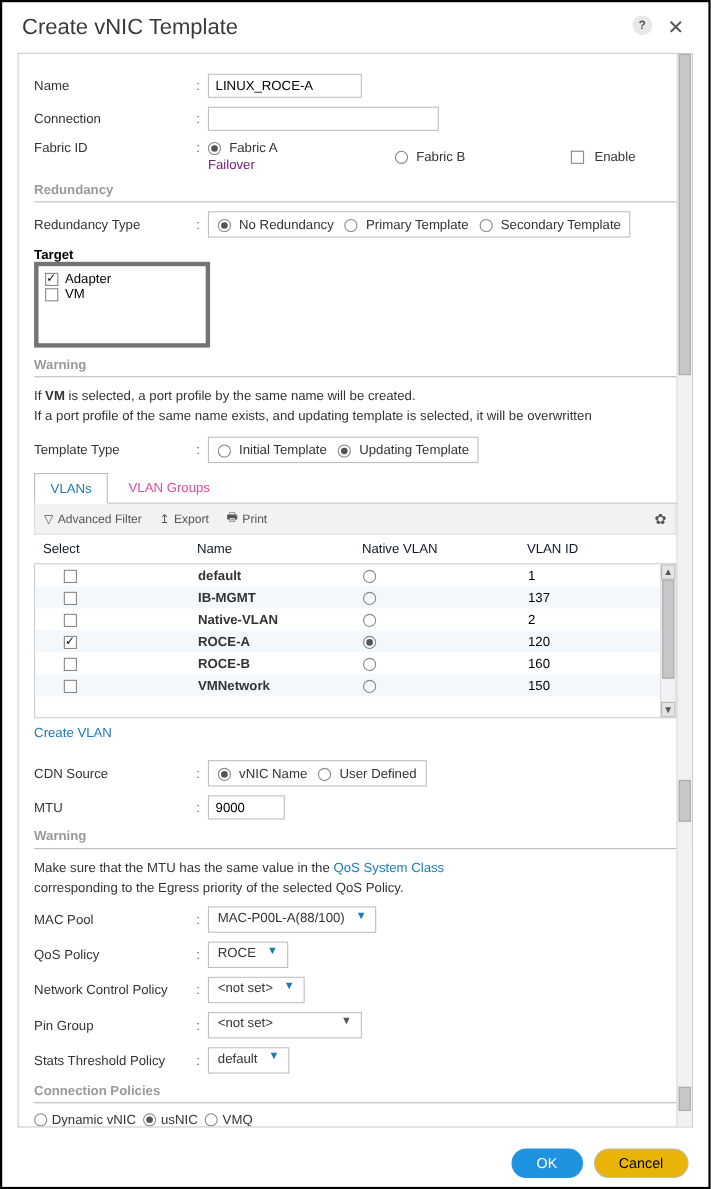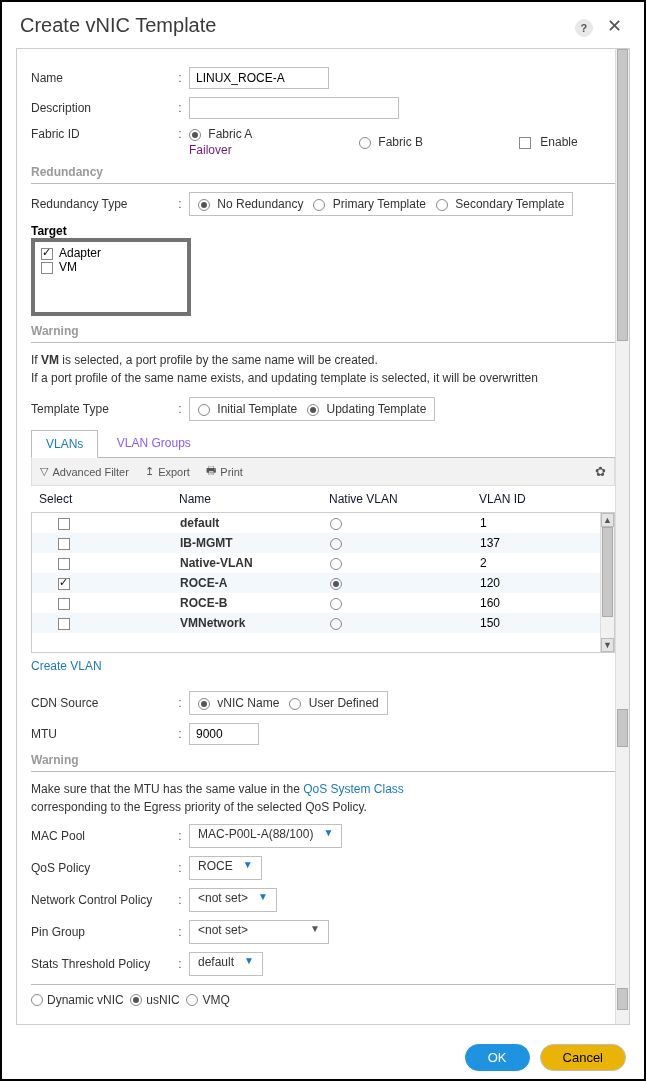--- a/index.html
+++ b/index.html
@@ -1,38 +1,38 @@
 <!DOCTYPE html>
 <html><head>
 <meta charset="utf-8">
 <style>
 *{box-sizing:border-box;margin:0;padding:0;font-family:Arial,Helvetica,sans-serif}
 body{background:#fff;width:646px;height:1081px;border:2px solid #000;position:relative;overflow:hidden}
-.titlebar{padding:12px 18px 6px;display:flex;align-items:flex-end}
+.titlebar{padding:12px 18px 6px;display:flex;align-items:flex-start}
 .titlebar h1{font-size:20px;font-weight:400;color:#3a3a3a;flex:1}
 .help-icon{width:18px;height:18px;border-radius:50%;background:#e8e8e8;color:#555;font-size:11px;display:flex;align-items:center;justify-content:center;margin-right:10px;cursor:pointer;font-weight:700}
 .close-icon{font-size:18px;color:#555;cursor:pointer;padding:0 4px}
 .scroll-area{position:absolute;top:46px;left:14px;right:14px;bottom:54px;border:1px solid #ccc;overflow:hidden}
 .inner{position:absolute;inset:0;padding:10px 14px 10px 14px;overflow:hidden}
 .scrollbar{position:absolute;right:0;top:0;bottom:0;width:14px;background:#f1f1f1;border-left:1px solid #ddd}
 .scrollbar .thumb{position:absolute;left:1px;right:1px;background:#c7c7c7;border:1px solid #aaa}
 .row{display:flex;align-items:center;margin:8px 0;font-size:12px;color:#333}
 .lbl{width:140px;color:#333}
 .colon{width:18px;text-align:center;color:#555}
 .txt-input{border:1px solid #bfbfbf;height:22px;padding:2px 6px;font-size:12px}
 .section-title{color:#9a9a9a;font-size:12px;font-weight:700;margin:8px 0 4px}
 .hr{border:none;border-top:1px solid #bbb;margin:4px 0 8px}
 .radio{width:12px;height:12px;border:1px solid #888;border-radius:50%;display:inline-block;margin-right:4px;vertical-align:middle;position:relative}
 .radio.sel::after{content:"";position:absolute;inset:2px;border-radius:50%;background:#555}
 .chk{width:12px;height:12px;border:1px solid #888;display:inline-block;margin-right:6px;vertical-align:middle;position:relative;background:#fff}
 .chk.sel::after{content:"✓";position:absolute;top:-3px;left:0;font-size:11px;color:#000}
 .group-box{border:1px solid #bfbfbf;display:inline-block;padding:4px 8px}
 .target-box{border:4px solid #737373;width:160px;height:78px;padding:4px 6px;font-size:12px}
 .tabs{border-bottom:1px solid #bbb;margin-top:8px}
-.tab{display:inline-block;padding:6px 14px;font-size:12px;color:#8b5cf6;cursor:pointer}
+.tab{display:inline-block;padding:6px 14px;font-size:12px;color:#ec4899;cursor:pointer}
 .tab.active{border:1px solid #bbb;border-bottom:1px solid #fff;color:#1a7abf;position:relative;top:1px;background:#fff}
 .toolbar{background:#f2f2f2;border:1px solid #ddd;border-top:none;padding:4px 8px;font-size:11px;color:#555;display:flex;align-items:center}
 .toolbar .tool{margin-right:16px;cursor:pointer;display:flex;align-items:center;gap:4px}
 .gear{margin-left:auto;cursor:pointer;font-size:13px}
 .tbl-head{display:flex;font-size:12px;color:#0f172a;padding:6px 8px;border-bottom:1px solid #ccc}
 .col-sel{width:140px}.col-name{width:150px}.col-native{width:150px}.col-id{flex:1}
 .tbl-body{border:1px solid #ccc;border-top:none;position:relative;height:140px;overflow:hidden}
 .tbl-scroll{position:absolute;right:0;top:0;bottom:0;width:14px;background:#f1f1f1;border-left:1px solid #ddd}
 .tbl-scroll .up,.tbl-scroll .down{height:14px;background:#e4e4e4;border:1px solid #bbb;font-size:9px;text-align:center;line-height:12px;color:#555;cursor:pointer}
 .tbl-scroll .down{position:absolute;bottom:0;left:0;right:0}
@@ -74,21 +74,21 @@
 
   <div class="inner">
 
     <div class="row">
       <span class="lbl">Name</span>
       <span class="colon">:</span>
       <input class="txt-input" style="width: 140px;" value="LINUX_ROCE-A">
     </div>
 
     <div class="row">
-      <span class="lbl">Description</span>
+      <span class="lbl">Connection</span>
       <span class="colon">:</span>
       <input class="txt-input" style="width: 210px;" value="">
     </div>
 
     <div class="row" style="align-items:flex-start">
       <span class="lbl">Fabric ID</span>
       <span class="colon">:</span>
       <div style="flex:1;display:flex;align-items:center;flex-wrap:wrap">
         <div style="width:170px">
           <span class="radio sel"></span>
@@ -275,20 +275,21 @@
     </div>
     <div class="row">
       <span class="lbl" style="width:140px">Stats Threshold Policy</span>
       <span class="colon">:</span>
       <span class="sel-box">
           <span>default</span>
           <span class="caret">▼</span>
         </span>
     </div>
 
+    <div class="section-title">Connection Policies</div>
     <hr class="hr">
     <div class="row">
       <span class="radio"></span>
       <span>Dynamic vNIC</span>&nbsp;&nbsp;
       <span class="radio sel"></span>
       <span>usNIC</span>&nbsp;&nbsp;
       <span class="radio"></span>
       <span>VMQ</span>
     </div>
 

